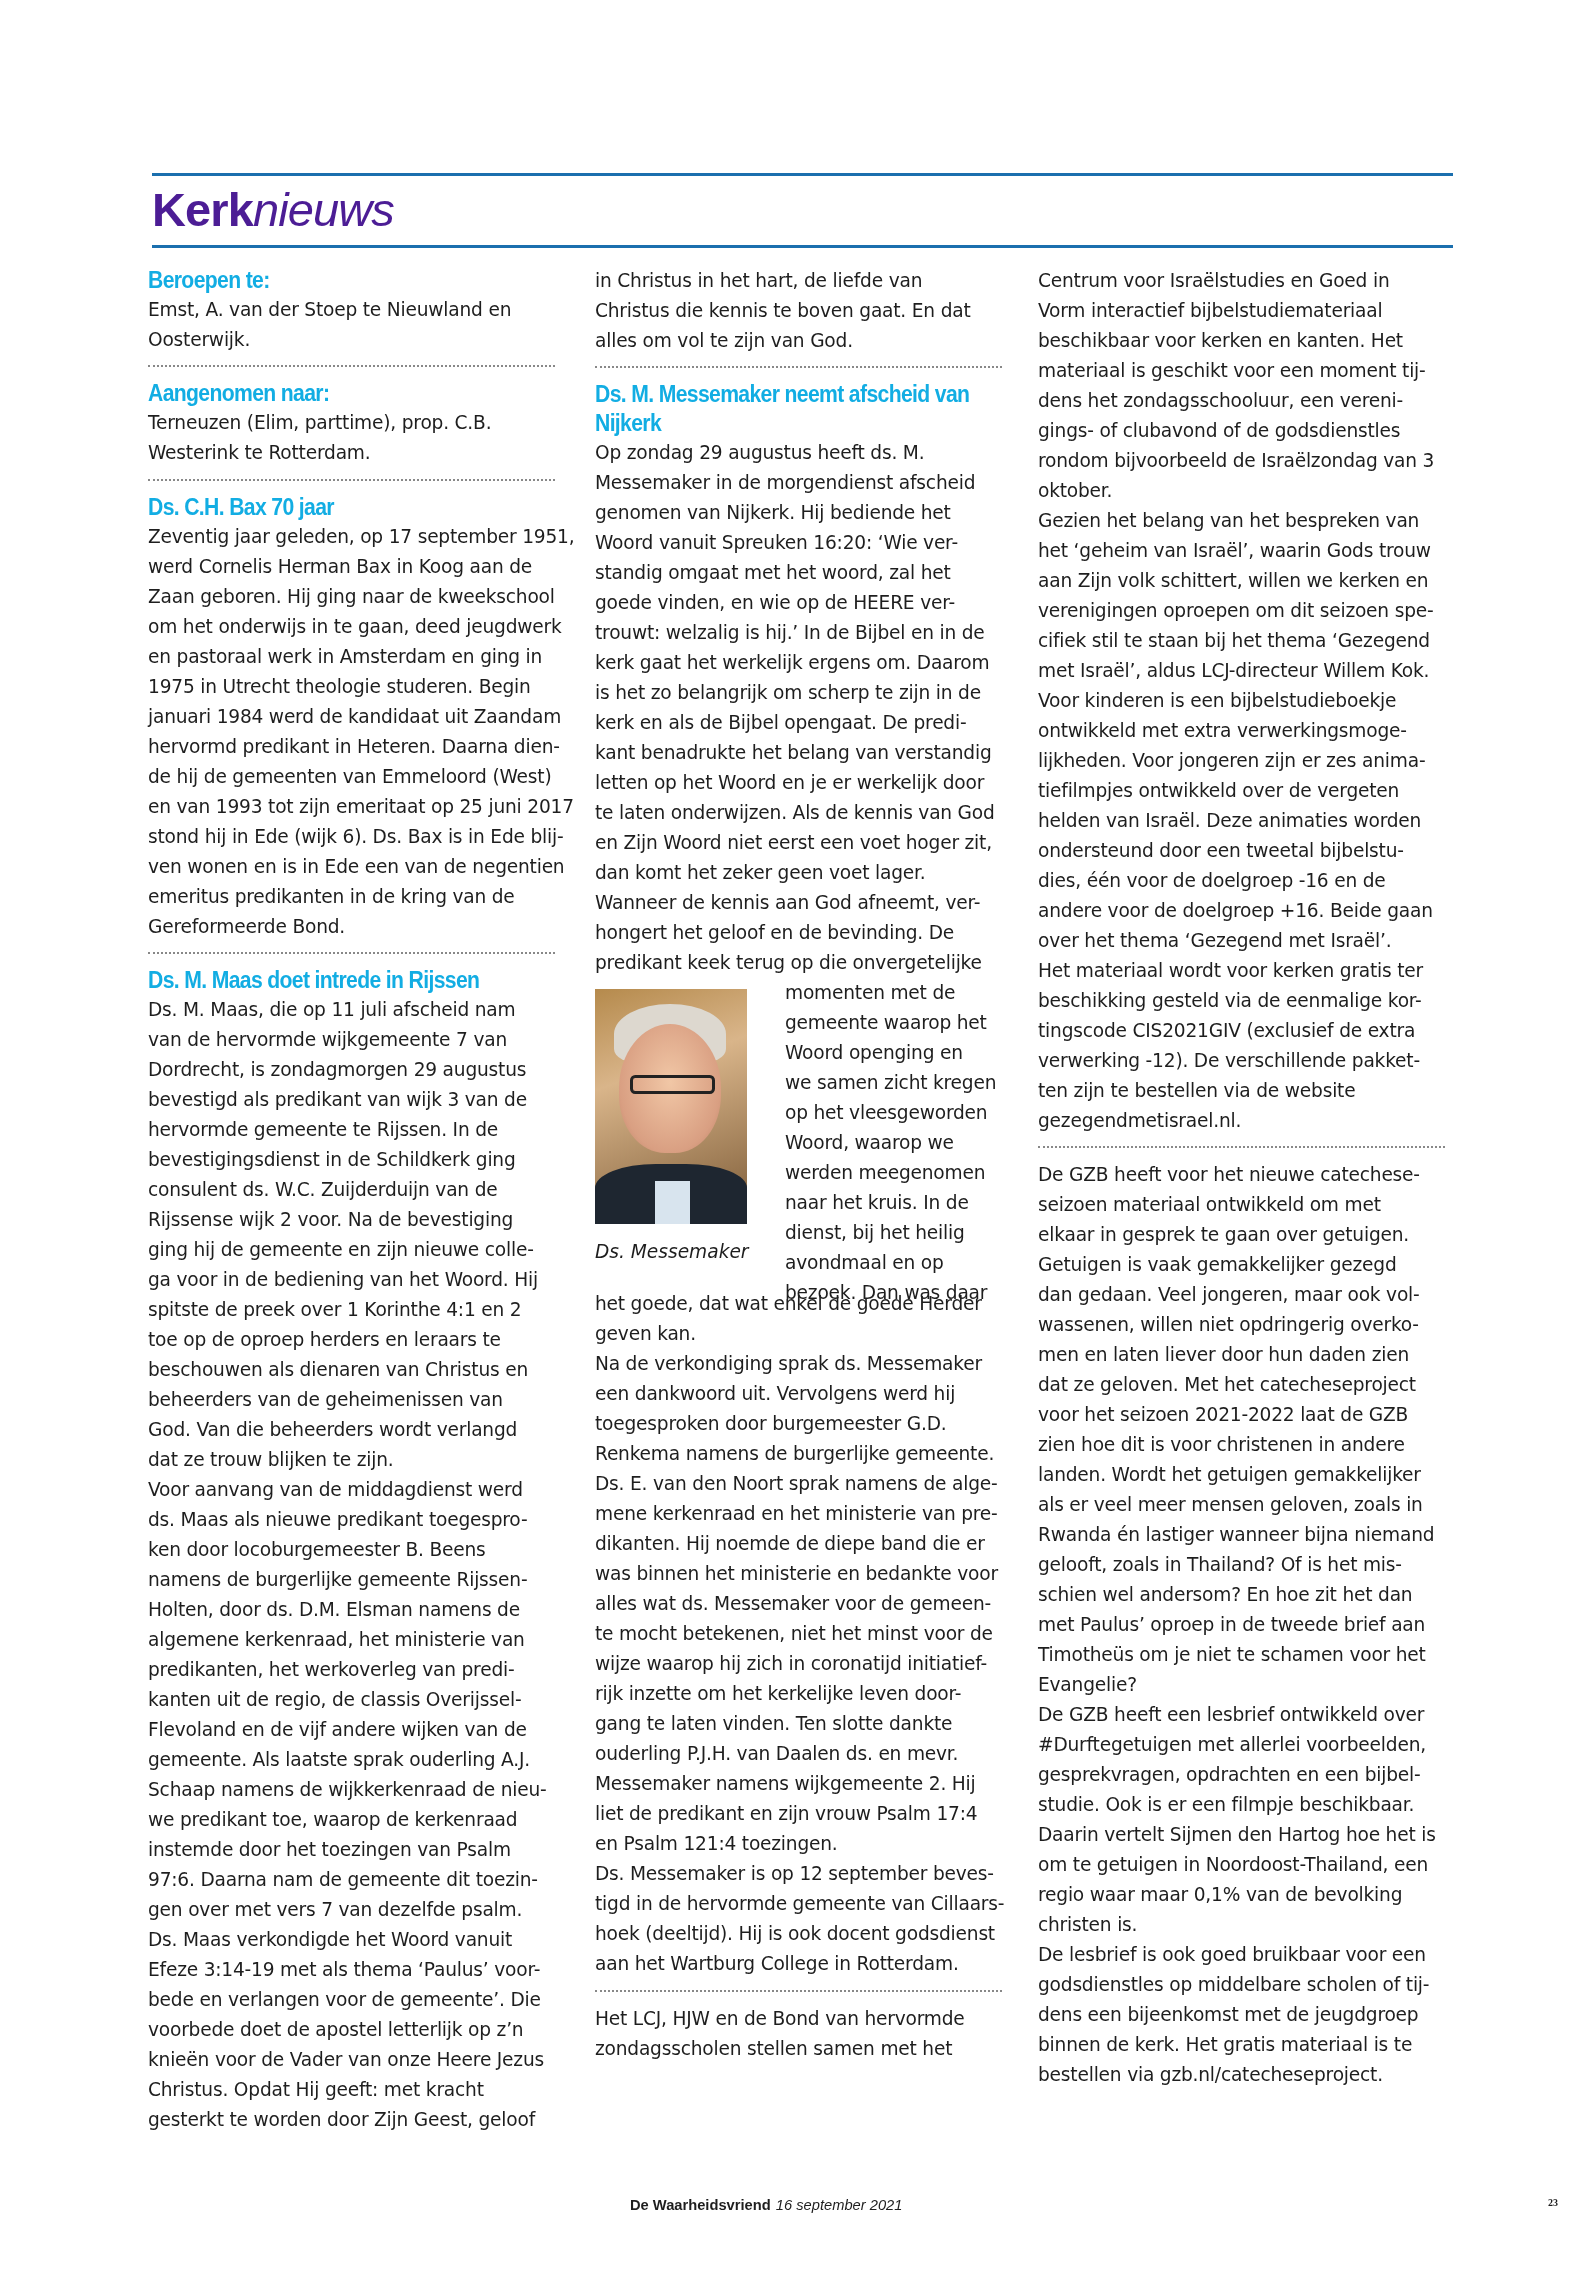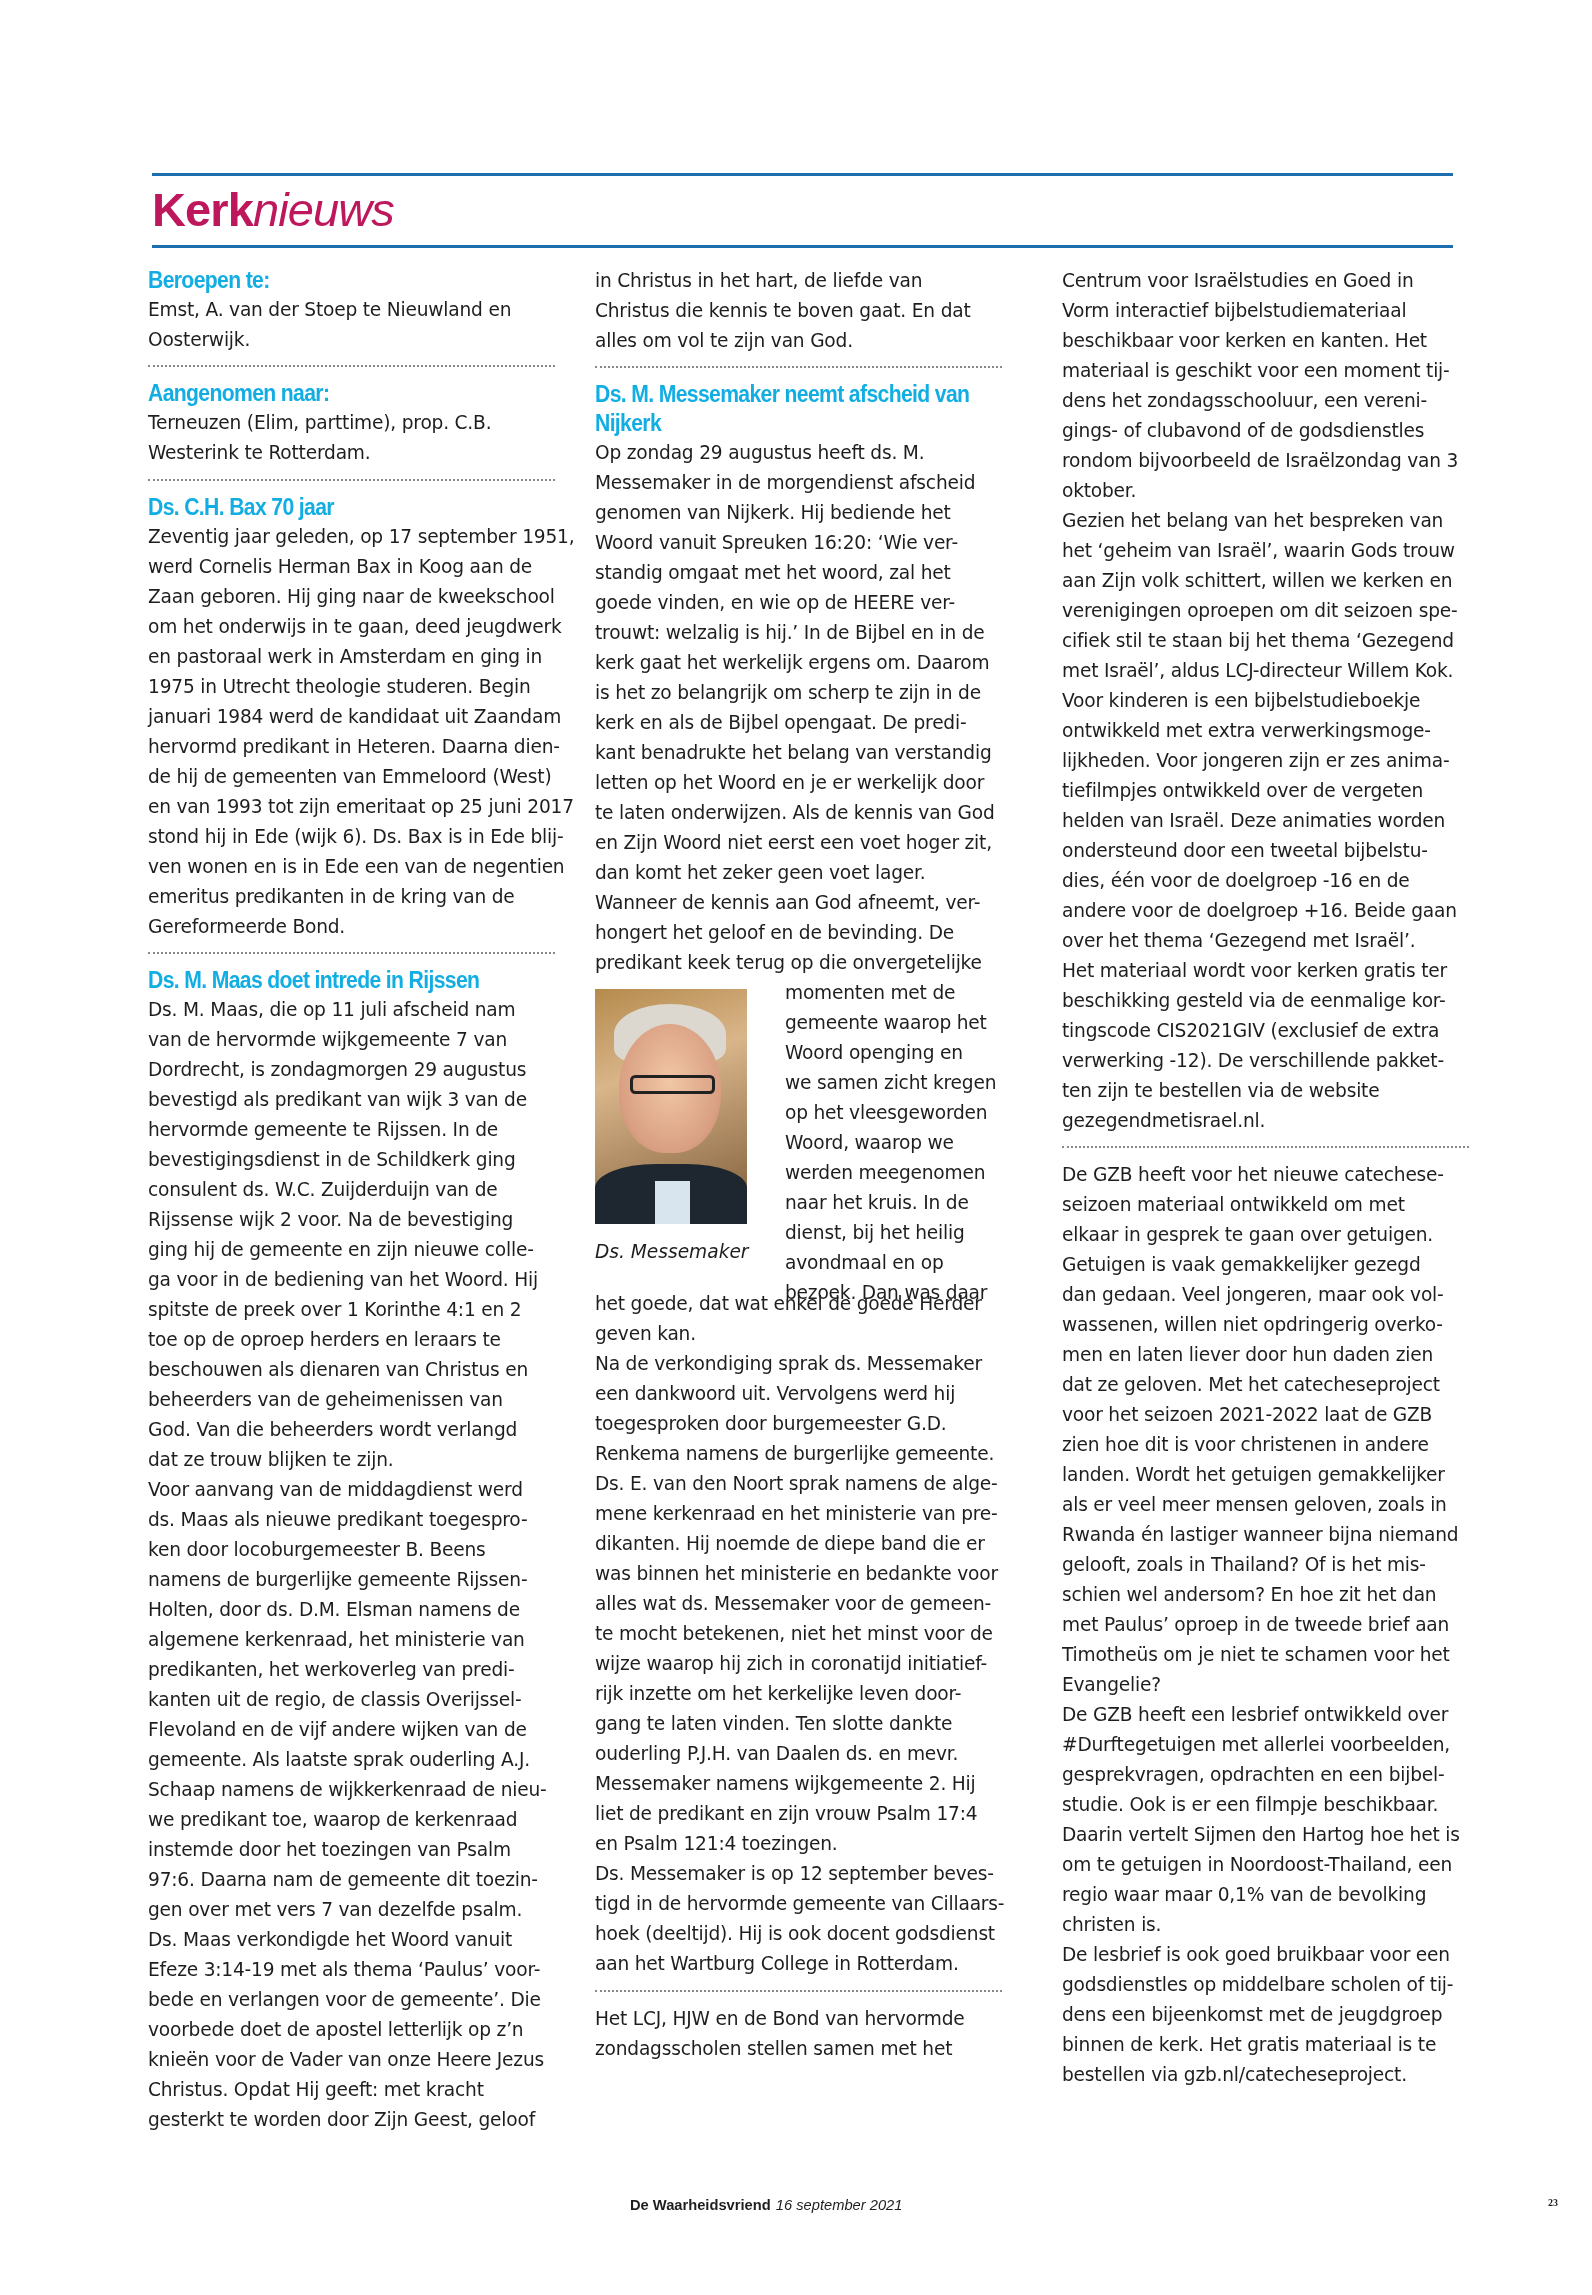--- a/index.html
+++ b/index.html
@@ -3,27 +3,27 @@
 <meta charset="utf-8">
 <style>
   html, body { margin: 0; padding: 0; background: #ffffff; }
   body { width: 1592px; height: 2295px; position: relative; overflow: hidden;
          font-family: "DejaVu Sans", sans-serif; color: #1e1e1e; }
   .rule { position: absolute; left: 152px; width: 1301px; height: 2.6px; background: #1b6fae; }
   .rule.top { top: 173px; }
   .rule.bot { top: 245px; }
   .page-title { position: absolute; left: 152px; top: 179px; margin: 0;
                 font-family: "Liberation Sans", sans-serif; font-size: 47px;
-                color: #be185d; line-height: 62px; letter-spacing: -0.9px; }
+                color: #4c1d95; line-height: 62px; letter-spacing: -0.9px; }
   .page-title .b { font-weight: bold; }
   .page-title .i { font-style: italic; font-weight: normal; }
   .col { position: absolute; top: 266px; width: 407px; }
   .col1 { left: 148px; }
   .col2 { left: 595px; }
-  .col3 { left: 1038px; margin-left: 24px; }
+  .col3 { left: 1038px; }
   .col p, .col .line { margin: 0; font-size: 18.6px; line-height: 30px; white-space: nowrap; letter-spacing: -0.2px; }
   .col h2 { margin: 0; font-family: "Liberation Sans", sans-serif; font-weight: bold;
             font-size: 23px; line-height: 29px; color: #12ade3; letter-spacing: -0.7px; transform: scaleX(0.92); transform-origin: left; white-space: nowrap; }
   .sep { height: 0; border-top: 2.6px dotted #888; margin: 10.4px 0 12px 0; width: 407px; }
   .figure-wrap { position: relative; height: 311px; }
   .photo { position: absolute; left: 0; top: 10.4px; width: 152px; height: 235px;
            background: linear-gradient(160deg, #b58a4c 0%, #d9b58a 35%, #7b5a36 100%); overflow: hidden; }
   .photo .face { position: absolute; left: 24px; top: 35px; width: 102px; height: 129px; border-radius: 50% 50% 45% 45%;
                  background: radial-gradient(ellipse at 50% 45%, #f1c7a6 0%, #d99f82 70%, #b67a60 100%); }
   .photo .hair { position: absolute; left: 19px; top: 15.5px; width: 112px; height: 60px; border-radius: 60% 60% 30% 30%; background: #ddd8cf; }

